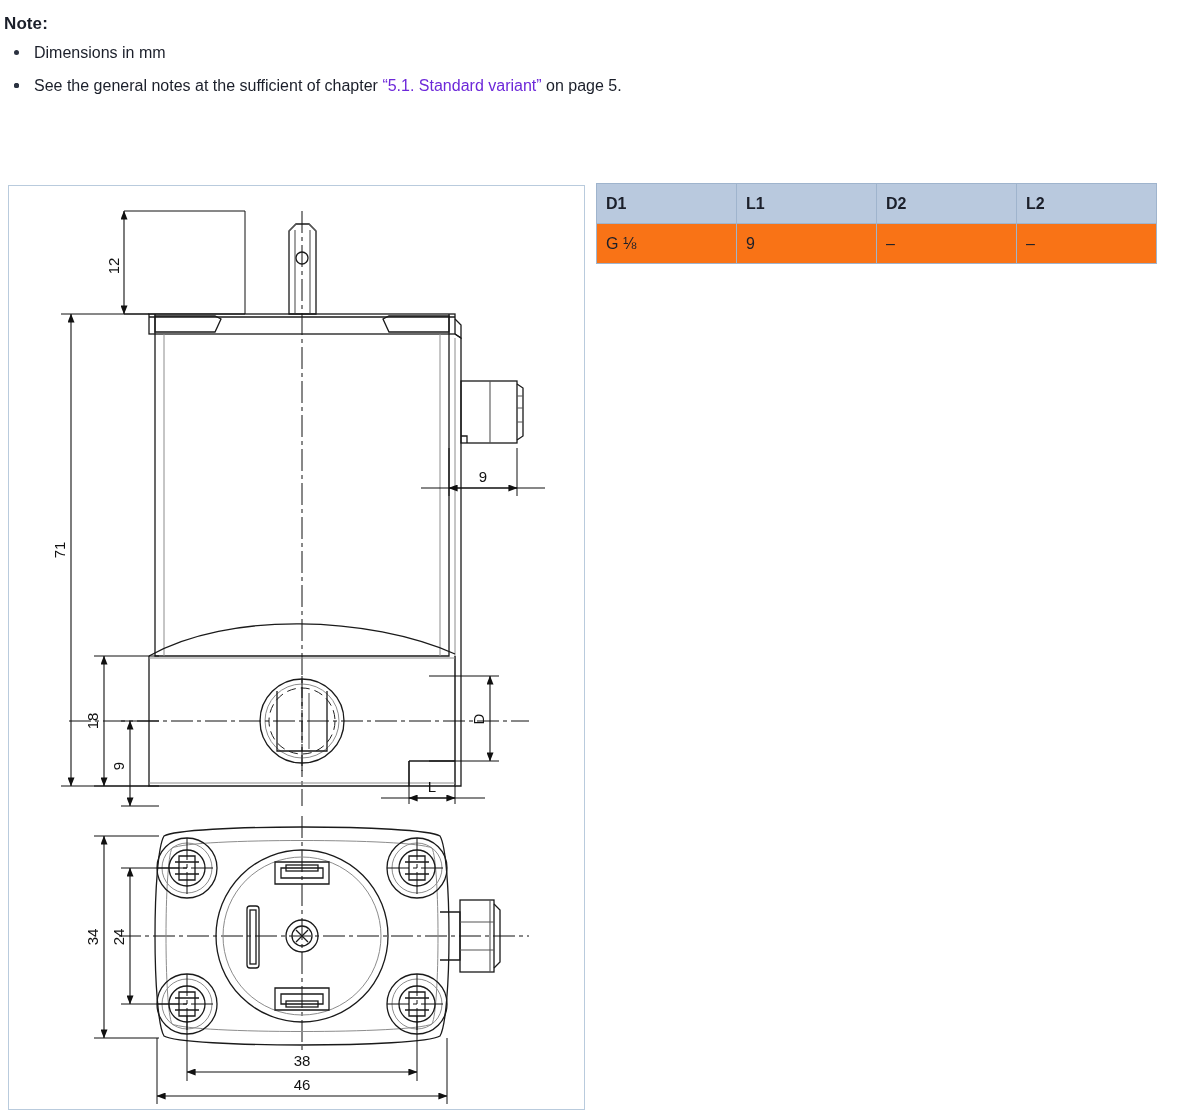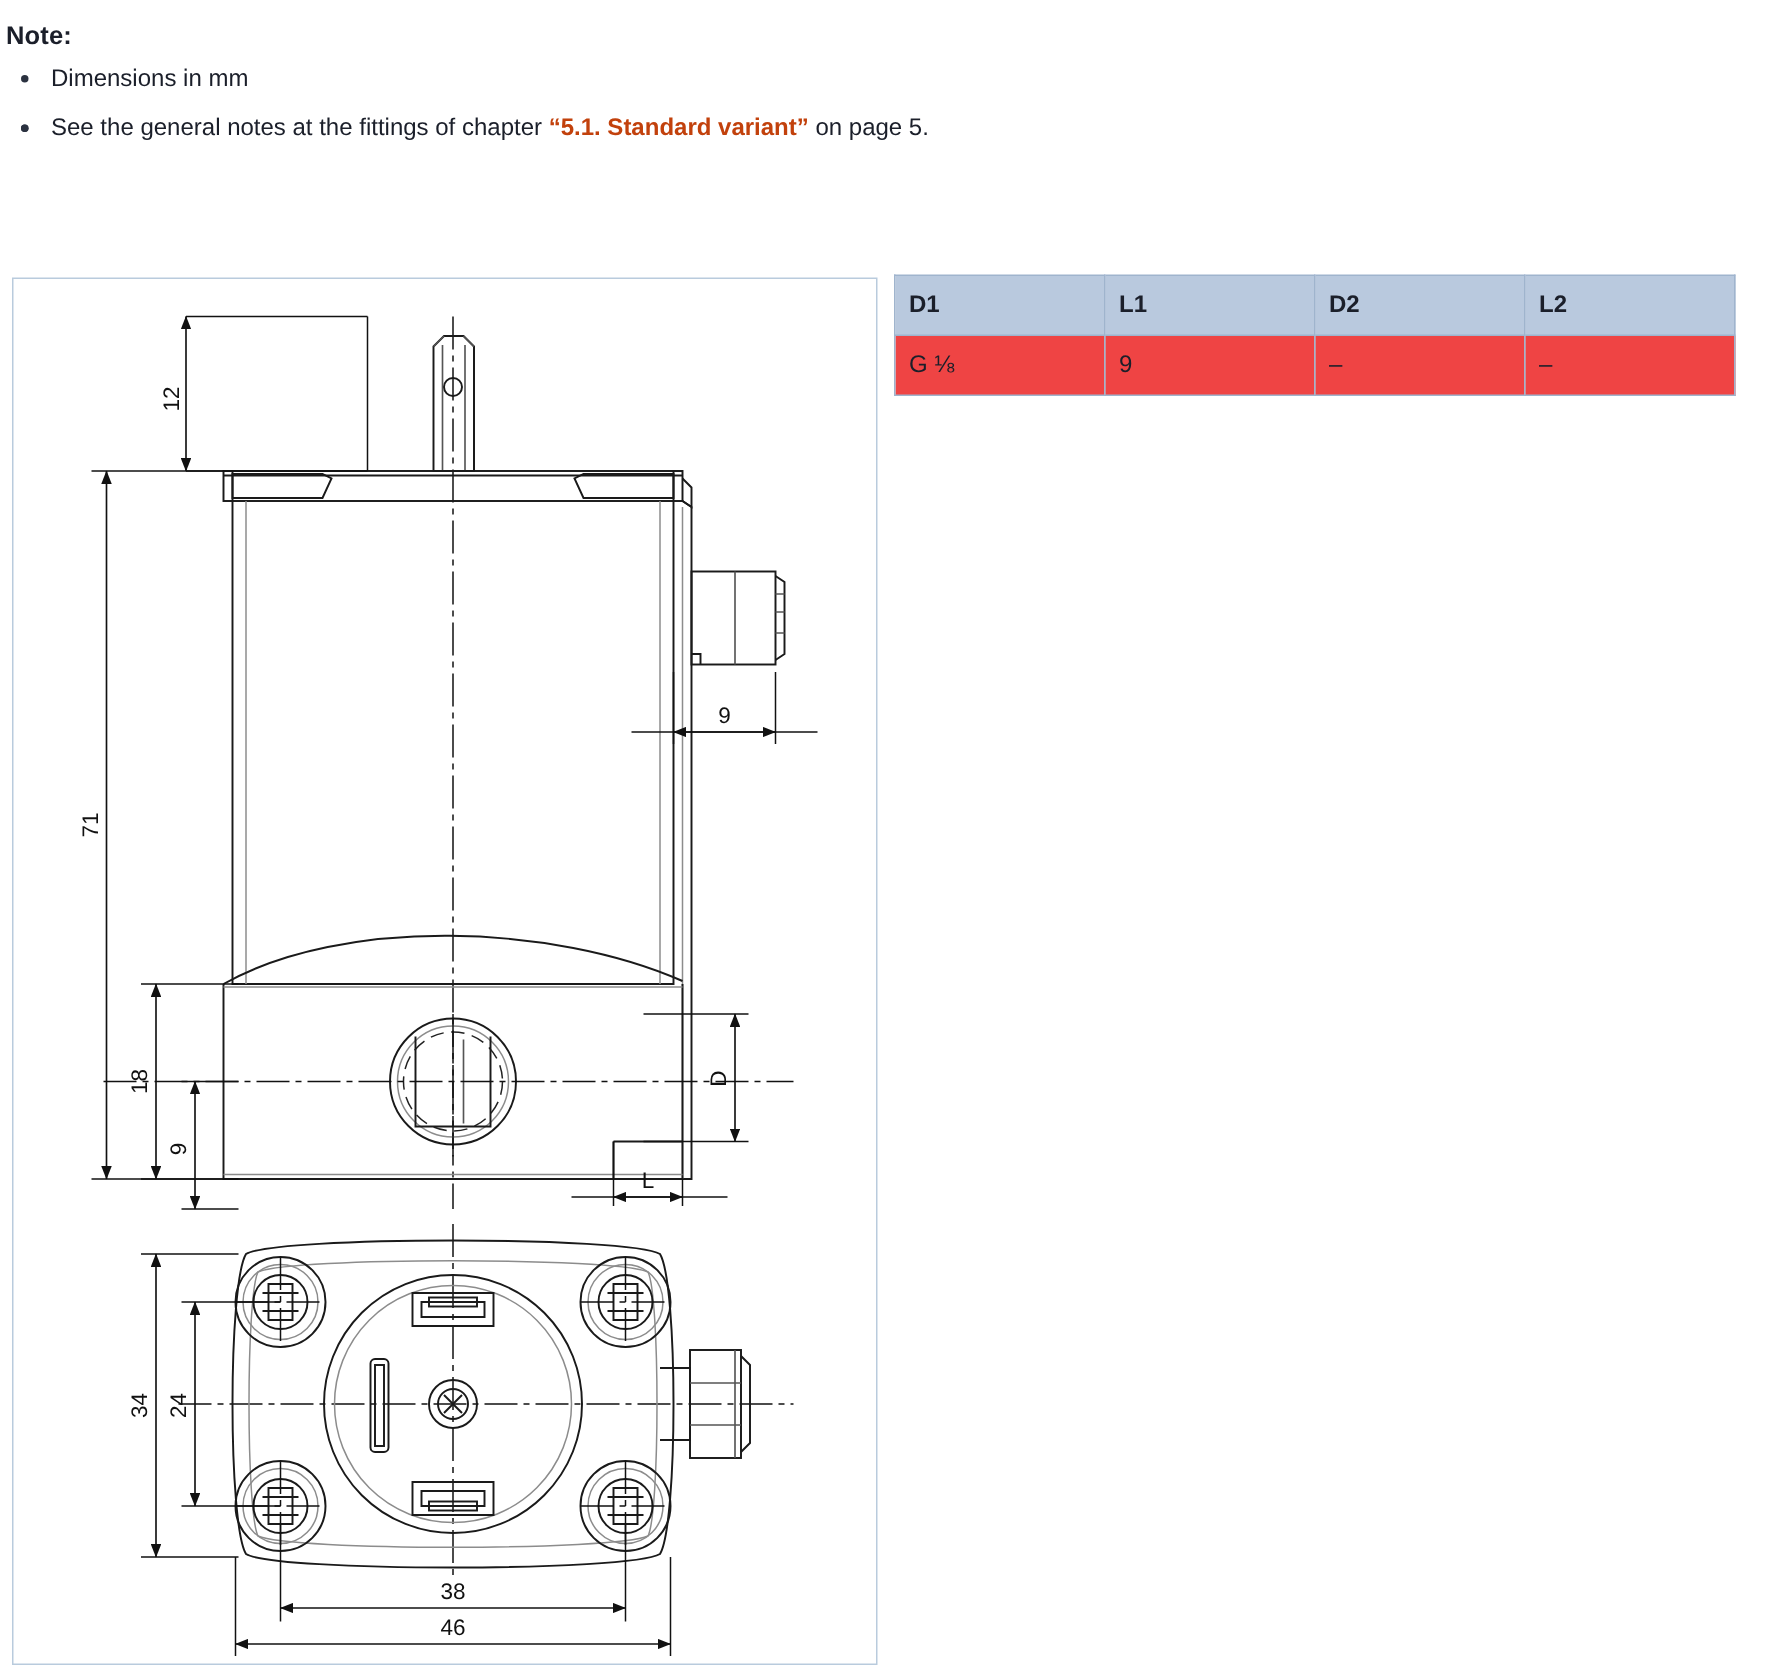--- a/index.html
+++ b/index.html
@@ -26,21 +26,21 @@
     font-size:16px;
     line-height:22px;
     color:#1b1f2a;
     max-width:1130px;
   }
   ul.note-list li .bullet{
     position:absolute;left:14px;top:8px;
     width:5px;height:5px;border-radius:50%;
     background:#2b3240;
   }
-  .lnk{color:#c2410c;font-weight:bold;}
+  .lnk{color:#6d28d9;font-weight:normal;}
 
   
   #drawing-frame{
     position:absolute;left:8px;top:185px;
     width:577px;height:925px;
     border:1.5px solid #b9cbdd;
     background:#ffffff;
     box-sizing:border-box;
   }
   #drawing-svg{position:absolute;left:0;top:0;}
@@ -59,38 +59,38 @@
     text-align:left;
     padding:0 0 0 9px;
     font-weight:normal;
     color:#1b1f2a;
     vertical-align:middle;
   }
   #spec-table th{
     background:#b9c9de;
     font-weight:bold;
   }
-  #spec-table td{background:#ef4444;margin-left:14px;}
+  #spec-table td{background:#f97316;margin-left:14px;}
 </style>
 </head>
 <body>
 
 <div id="note-block">
   <p class="note-heading">Note:</p>
   <ul class="note-list">
     <li>
       <span class="bullet"></span>
       <span>Dimensions in mm</span>
     </li>
     <li>
       <span class="bullet"></span>
     </li>
     <li>
       <span class="bullet"></span>
-      <span>See the general notes at the fittings of chapter </span><a class="lnk" href="#" style="text-decoration:none">“5.1. Standard variant”</a><span> on page 5.</span>
+      <span>See the general notes at the sufficient of chapter </span><a class="lnk" href="#" style="text-decoration:none">“5.1. Standard variant”</a><span> on page 5.</span>
     </li>
   </ul>
 </div>
 
 <div id="drawing-frame">
 <svg id="drawing-svg" width="574" height="922" viewBox="0 0 574 922" xmlns="http://www.w3.org/2000/svg">
   <defs>
     <marker id="ah" markerWidth="9" markerHeight="7" refX="8.6" refY="3.5" orient="auto" markerUnits="userSpaceOnUse">
       <path d="M0,0 L9,3.5 L0,7 z" fill="#111"></path>
     </marker>

